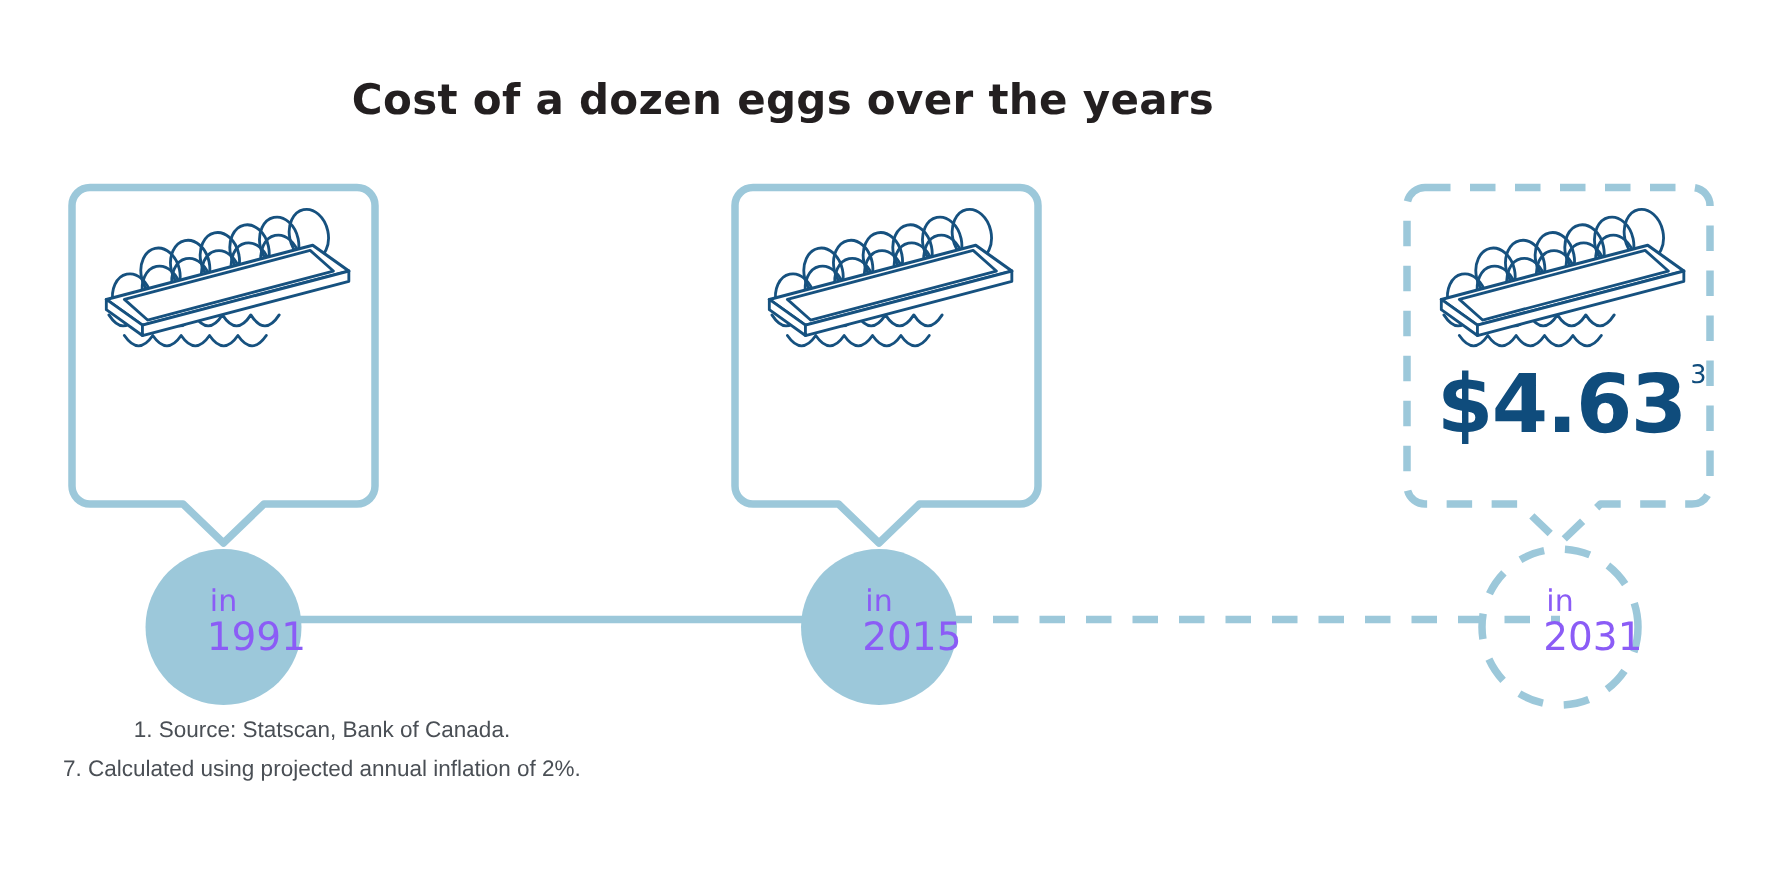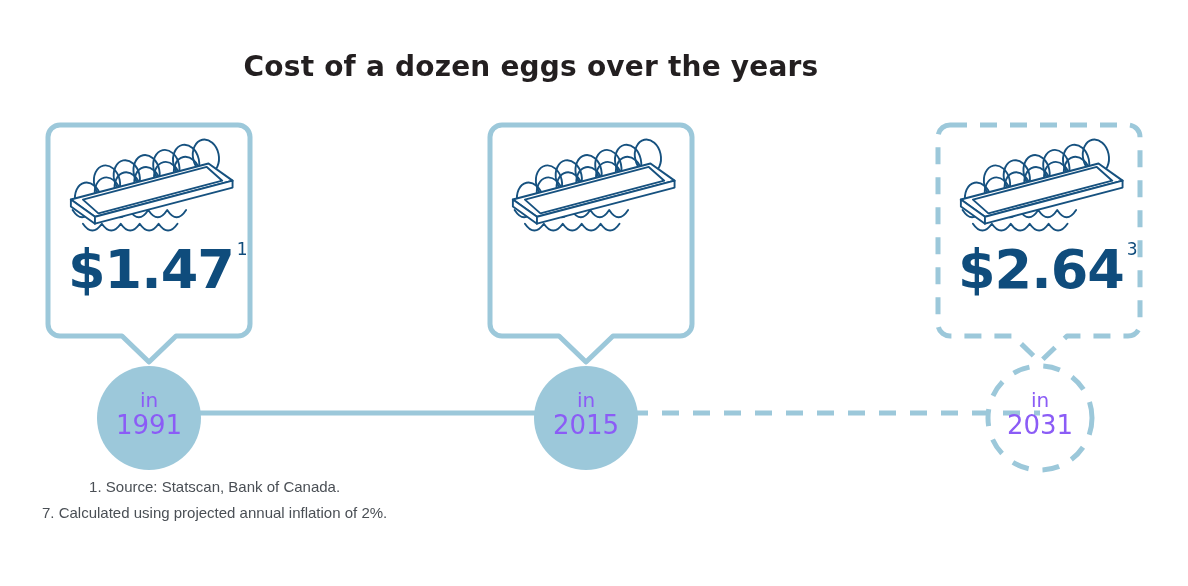--- a/index.html
+++ b/index.html
@@ -8,21 +8,21 @@
     background:#ffffff;
     font-family:"Liberation Sans", sans-serif;
     overflow:hidden;
     position:relative;
   }
   #stage{position:absolute;left:0;top:0;width:1188px;height:586px;}
 
   
   .title{
     position:absolute;
-    left:15px;top:50px;width:1032px;
+    left:6px;top:50px;width:1032px;
     text-align:center;
     font-family:"DejaVu Sans", sans-serif;
     font-size:28px;
     font-weight:700;
     letter-spacing:.2px;
     color:#231f20;
     white-space:nowrap;
   }
 
   
@@ -54,21 +54,21 @@
     position:absolute;
     width:110px;
     text-align:center;
     font-family:"DejaVu Sans", sans-serif;
     font-weight:400;
     color:#8b5cf6;
     line-height:1.12;
     white-space:nowrap;
   }
   .circle-label .ln1{display:block;font-size:20px;}
-  .circle-label .ln2{display:block;font-size:26px;}
+  .circle-label .ln2{display:block;font-size:26px;text-align:right;}
 
   
   .footnotes{
     position:absolute;
     left:42px;top:474px;
     font-family:"Liberation Sans", sans-serif;
     font-size:15px;
     color:#4a4f55;
     line-height:26px;
     text-align:center;
@@ -142,27 +142,24 @@
       <g transform="translate(954,148) scale(0.86)">
         <use href="#egg-carton"></use>
       </g>
     </g>
 
     <circle cx="149" cy="418" r="52" fill="#9cc8da"></circle>
     <circle cx="586" cy="418" r="52" fill="#9cc8da"></circle>
     <circle cx="1040" cy="418" r="52" fill="none" stroke="#9cc8da" stroke-width="5" stroke-dasharray="17 14"></circle>
   </svg>
 
-  <div class="price" style="left:68px;top:243px;">
-    <span>$1.47</span><span class="sup">1</span>
-  </div>
 
 
   <div class="price" style="left:958px;top:243px;">
-    <span>$2.64</span><span class="sup">3</span>
+    <span>$4.63</span><span class="sup">3</span>
   </div>
 
   <div class="circle-label" style="left:94px;top:389px;">
     <span class="ln1">in</span>
     <span class="ln2">1991</span>
   </div>
 
   <div class="circle-label" style="left:531px;top:389px;">
     <span class="ln1">in</span>
     <span class="ln2">2015</span>

